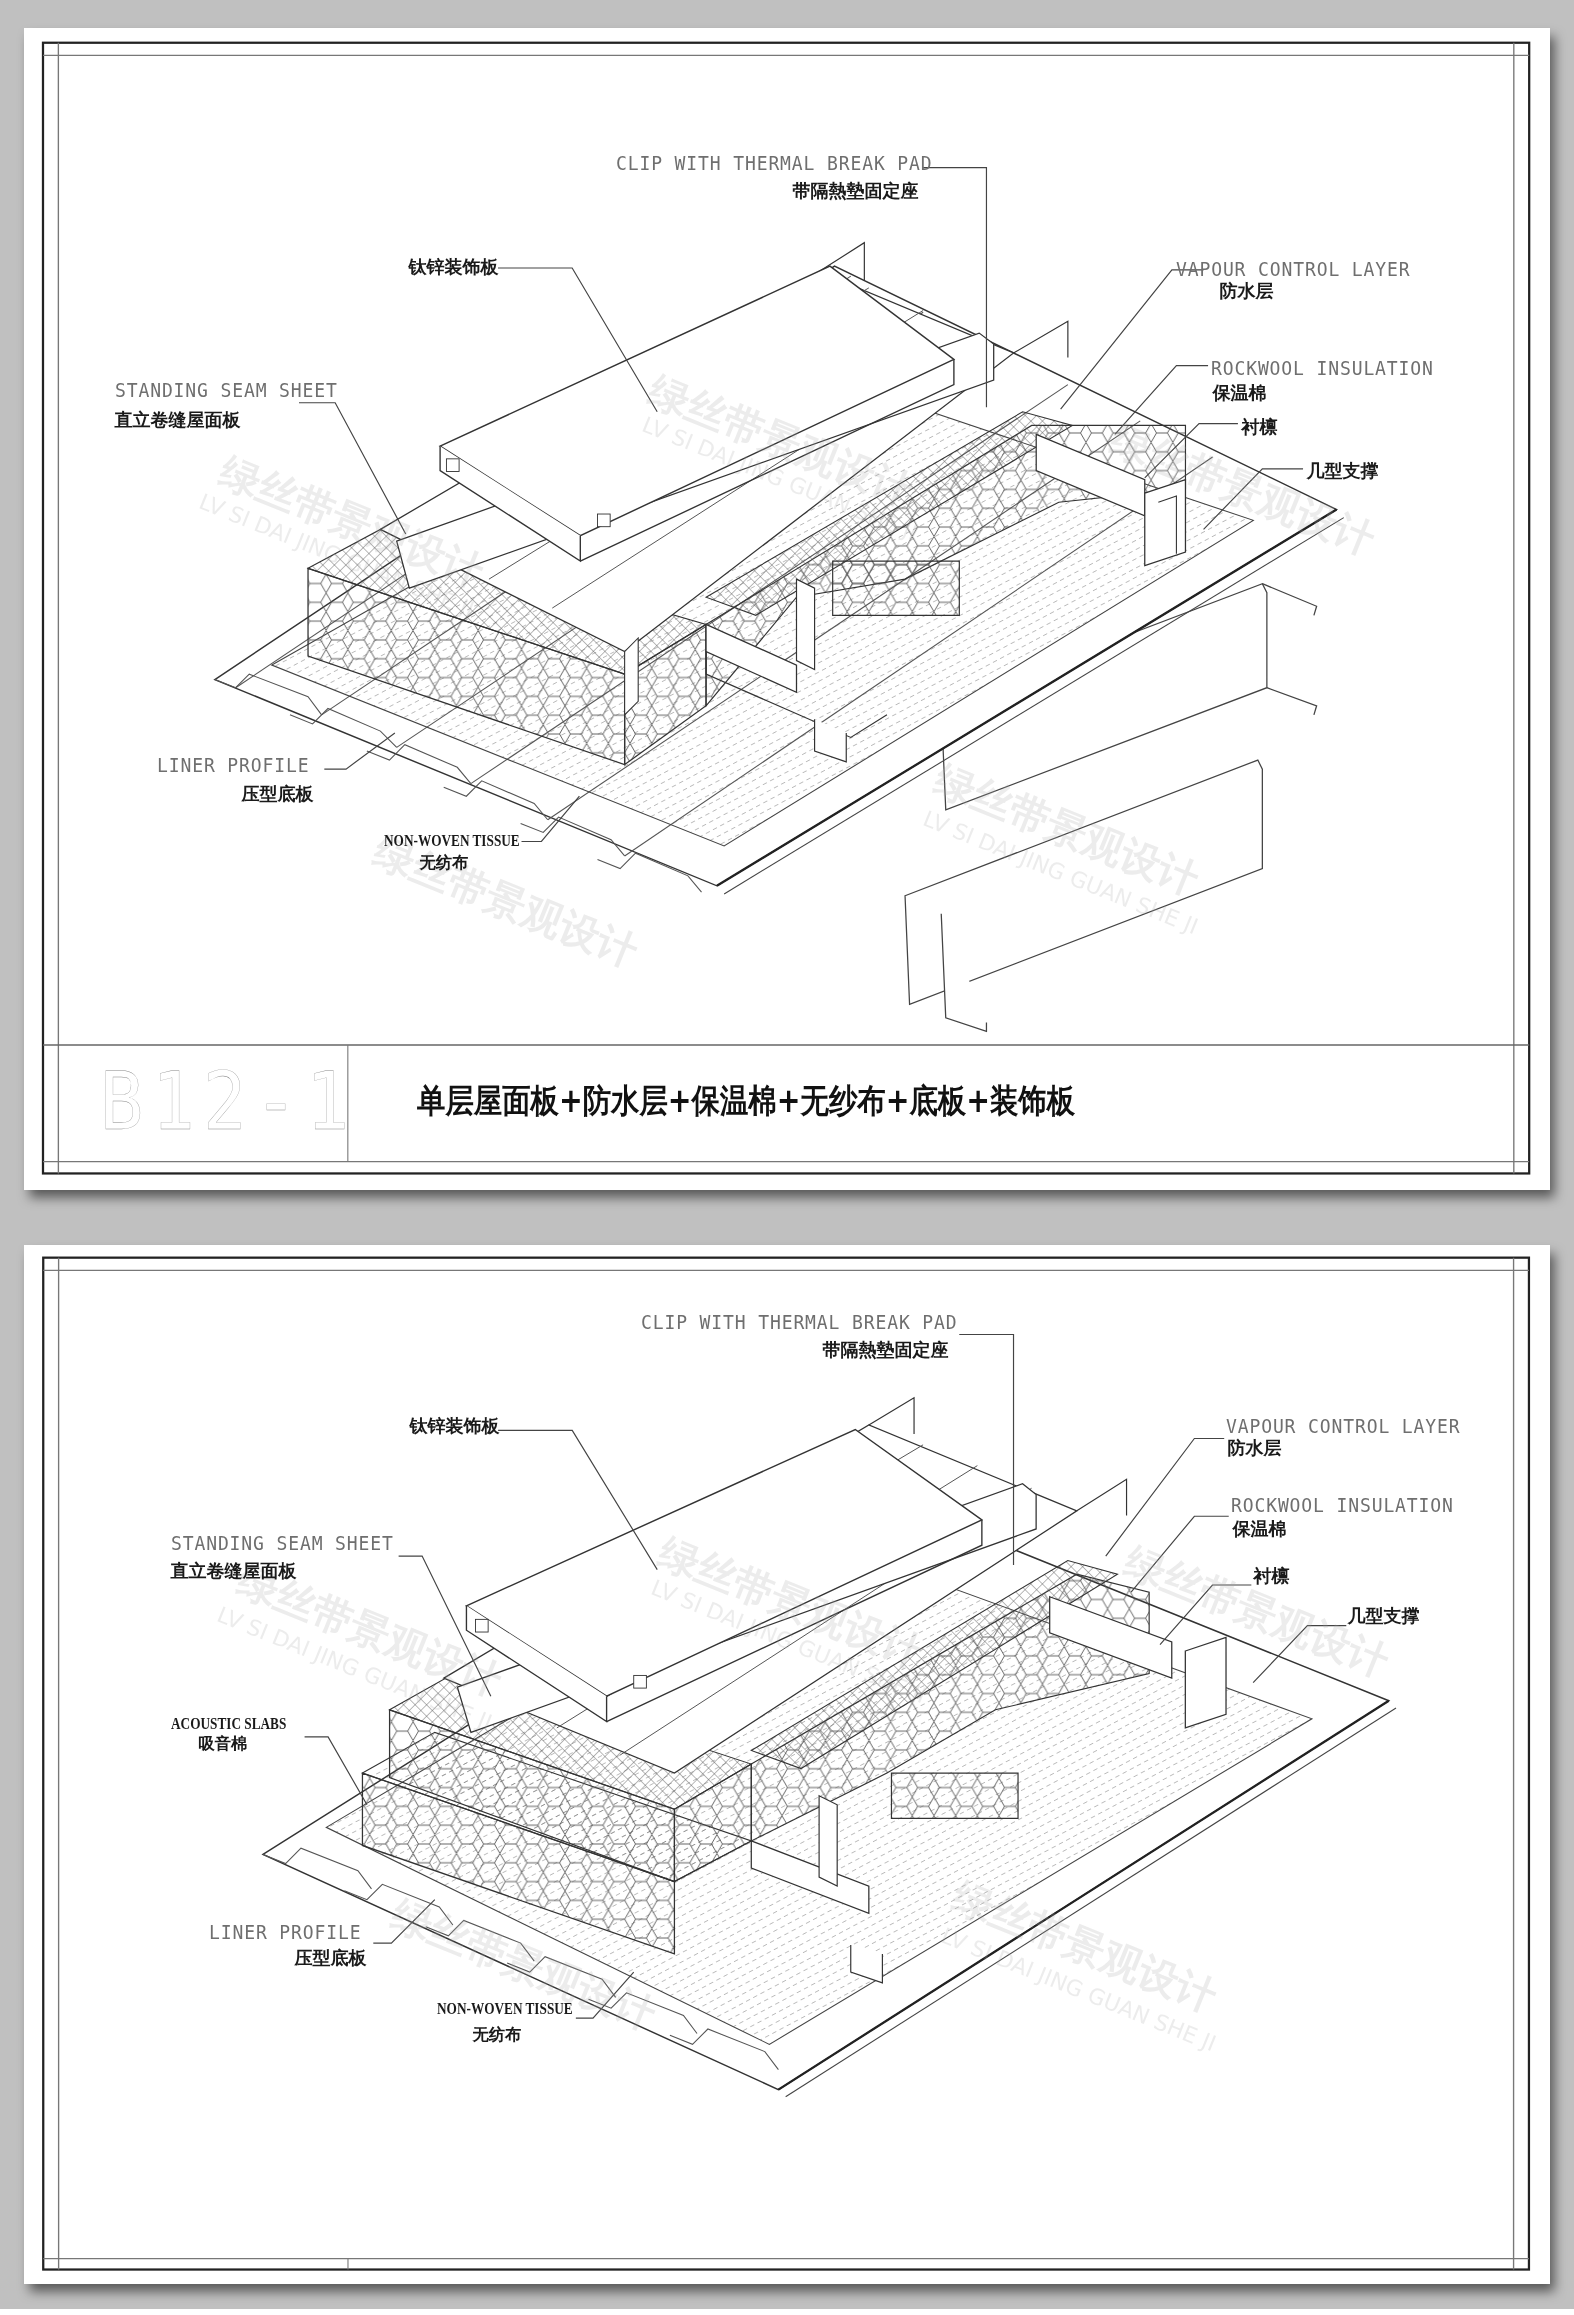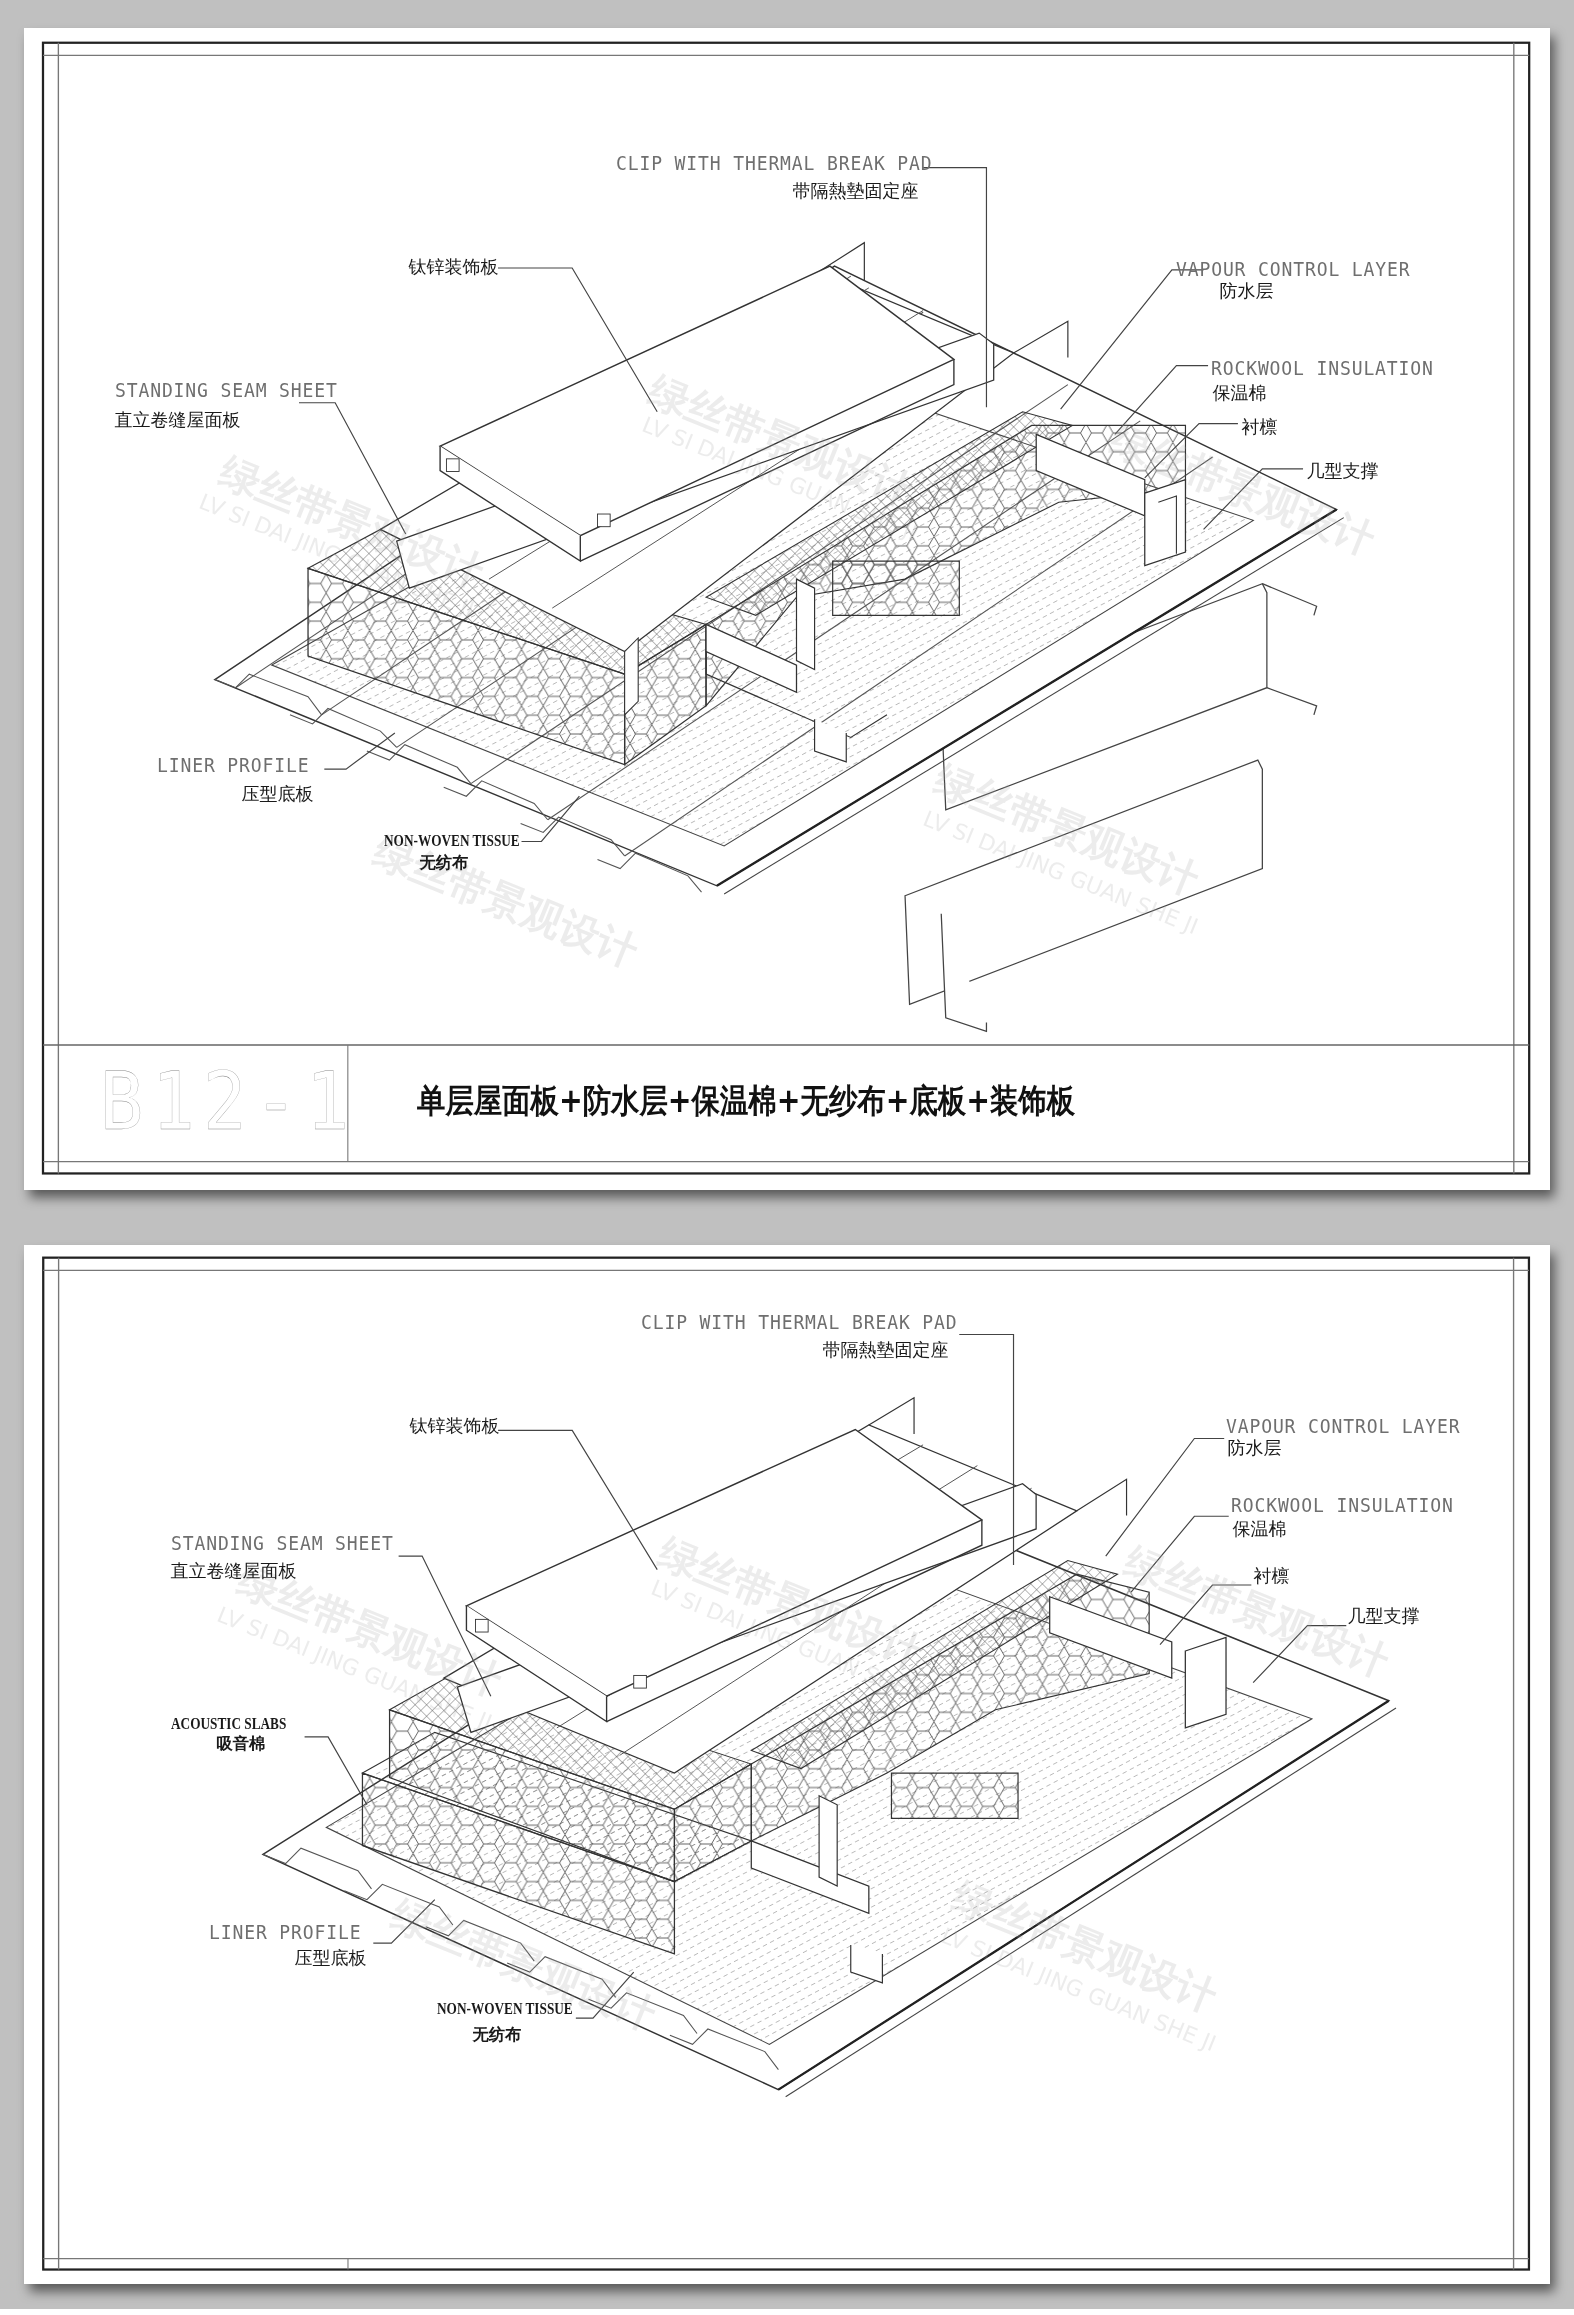--- a/index.html
+++ b/index.html
@@ -4,21 +4,21 @@
 <style>
   html,body{margin:0;padding:0;}
   body{width:1574px;height:2316px;background:#c0c0c0;position:relative;overflow:hidden;font-family:"DejaVu Sans",sans-serif;}
   .bottom-white{position:absolute;left:0;top:2309px;width:1574px;height:6.3px;background:#fff;}
   .sheet{position:absolute;background:#fff;box-shadow:5.4px 8.1px 11px rgba(0,0,0,0.55);}
   .sheet1{left:23.5px;top:28px;width:1526px;height:1162px;}
   .sheet2{left:23.5px;top:1245px;width:1526px;height:1039px;}
   .frame-svg{position:absolute;left:0;top:0;}
   .lbl{position:absolute;white-space:nowrap;line-height:1;}
   .en{font-family:"DejaVu Sans Mono",monospace;color:#6f6f6f;font-size:19px;letter-spacing:0.9px;transform:scaleX(0.95);transform-origin:left;}
-  .cn{font-family:"DejaVu Sans",sans-serif;color:#1a1a1a;font-size:18px;font-weight:normal;}
+  .cn{font-family:"DejaVu Sans",sans-serif;color:#1a1a1a;font-size:18px;font-weight:bold;}
   .en-serif{font-family:"Liberation Serif",serif;color:#1a1a1a;font-size:17px;font-weight:bold;transform:scaleX(0.78);transform-origin:left;}
   .cn-sm{font-family:"DejaVu Sans",sans-serif;color:#1a1a1a;font-size:16.3px;font-weight:bold;}
   .code{font-family:"DejaVu Sans Mono",monospace;color:#8a8a8a;font-size:80px;font-weight:100;letter-spacing:9px;transform:scaleX(0.9);transform-origin:left;-webkit-text-stroke:0.3px #888;color:transparent;}
   .title{font-family:"DejaVu Sans",sans-serif;color:#111;font-size:33px;font-weight:bold;transform:scaleX(0.86);transform-origin:left;}
   .wm{position:absolute;color:rgba(170,170,170,0.22);font-family:"DejaVu Sans",sans-serif;font-weight:bold;font-size:40px;transform:rotate(22deg);transform-origin:left top;white-space:nowrap;}
   .wm-en{position:absolute;color:rgba(170,170,170,0.22);font-family:"DejaVu Sans",sans-serif;font-size:22px;transform:rotate(22deg);transform-origin:left top;white-space:nowrap;}
 </style>
 </head>
 <body>
 
@@ -245,19 +245,19 @@
   <span class="lbl cn" style="left:386px;top:172px">钛锌装饰板</span>
   <span class="lbl en" style="left:1202px;top:172px">VAPOUR CONTROL LAYER</span>
   <span class="lbl cn" style="left:1204px;top:194px">防水层</span>
   <span class="lbl en" style="left:1207px;top:251px">ROCKWOOL INSULATION</span>
   <span class="lbl cn" style="left:1209px;top:275px">保温棉</span>
   <span class="lbl cn" style="left:1230px;top:322px">衬檩</span>
   <span class="lbl cn" style="left:1324px;top:362px">几型支撑</span>
   <span class="lbl en" style="left:147px;top:289px">STANDING SEAM SHEET</span>
   <span class="lbl cn" style="left:147px;top:317px">直立卷缝屋面板</span>
   <span class="lbl en-serif" style="left:147px;top:470px">ACOUSTIC SLABS</span>
-  <span class="lbl cn-sm" style="left:193px;top:491px">吸音棉</span>
+  <span class="lbl cn-sm" style="left:175px;top:491px">吸音棉</span>
   <span class="lbl en" style="left:185px;top:678px">LINER PROFILE</span>
   <span class="lbl cn" style="left:271px;top:704px">压型底板</span>
   <span class="lbl en-serif" style="left:413px;top:755px">NON-WOVEN TISSUE</span>
   <span class="lbl cn-sm" style="left:449px;top:782px">无纺布</span>
 </div>
 
 
 </body></html>

